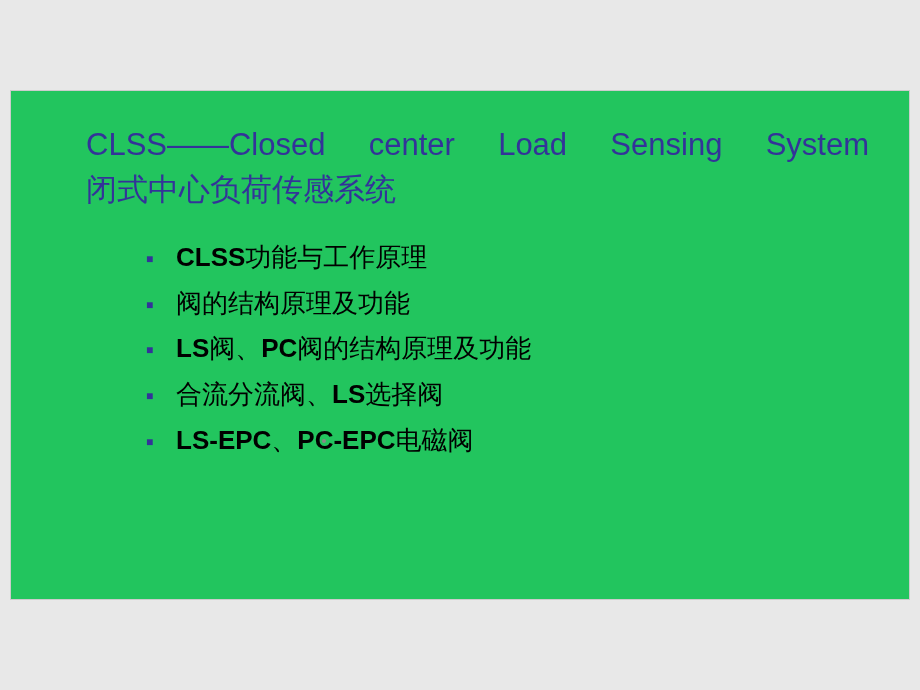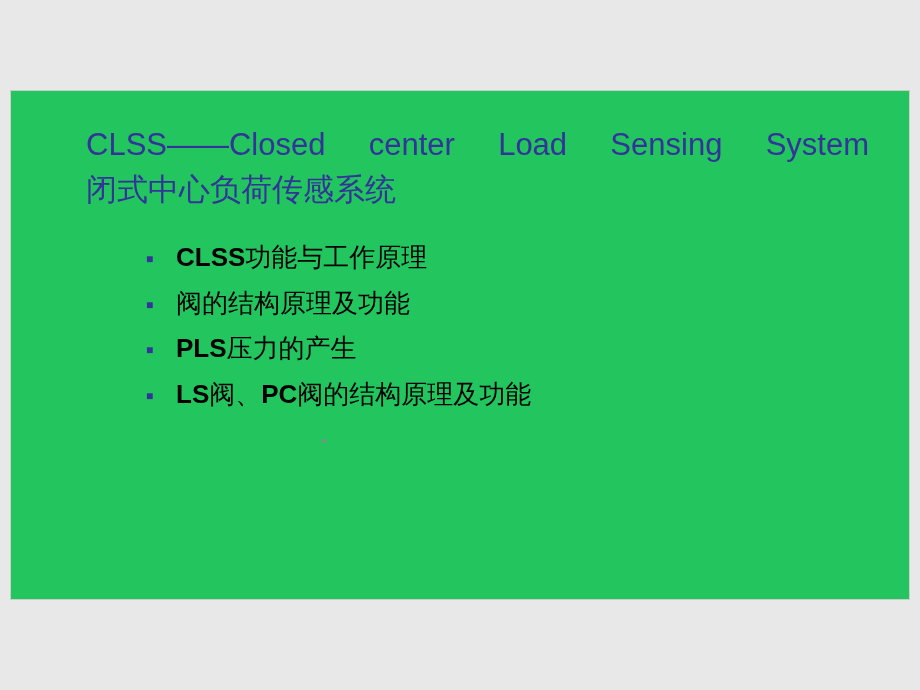--- a/index.html
+++ b/index.html
@@ -84,19 +84,22 @@
   <div class="dot-marker"></div>
 
   <ul class="bullet-list">
     <li>
       <span class="bold">CLSS</span><span>功能与工作原理</span>
     </li>
     <li>
       <span>阀的结构原理及功能</span>
     </li>
     <li>
-      <span class="bold">PLS</span><span>压力的产生</span>
+      <span class="bold">LS</span><span>阀、</span><span class="bold">PC</span><span>阀的结构原理及功能</span>
     </li>
     <li>
-      <span class="bold">LS</span><span>阀、</span><span class="bold">PC</span><span>阀的结构原理及功能</span>
+      <span>合流分流阀、</span><span class="bold">LS</span><span>选择阀</span>
+    </li>
+    <li>
+      <span class="bold">LS-EPC</span><span>、</span><span class="bold">PC-EPC</span><span>电磁阀</span>
     </li>
   </ul>
 </div>
 
 </body></html>

